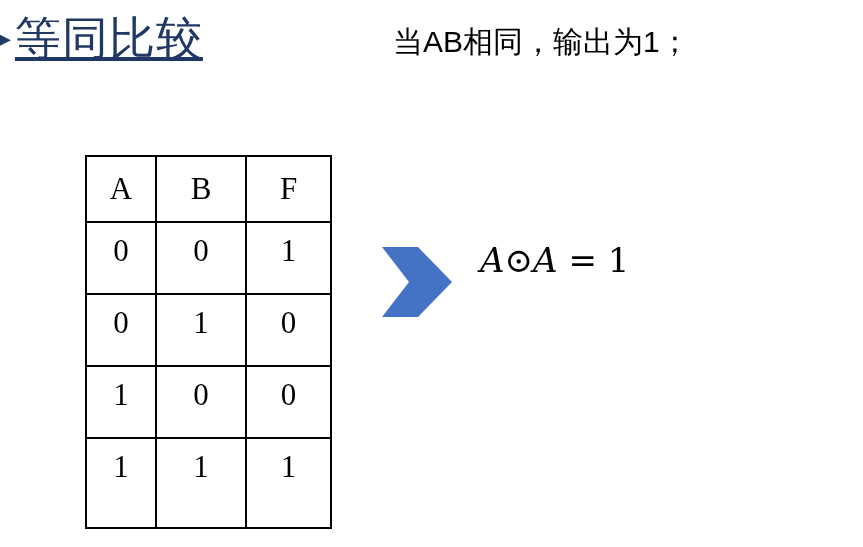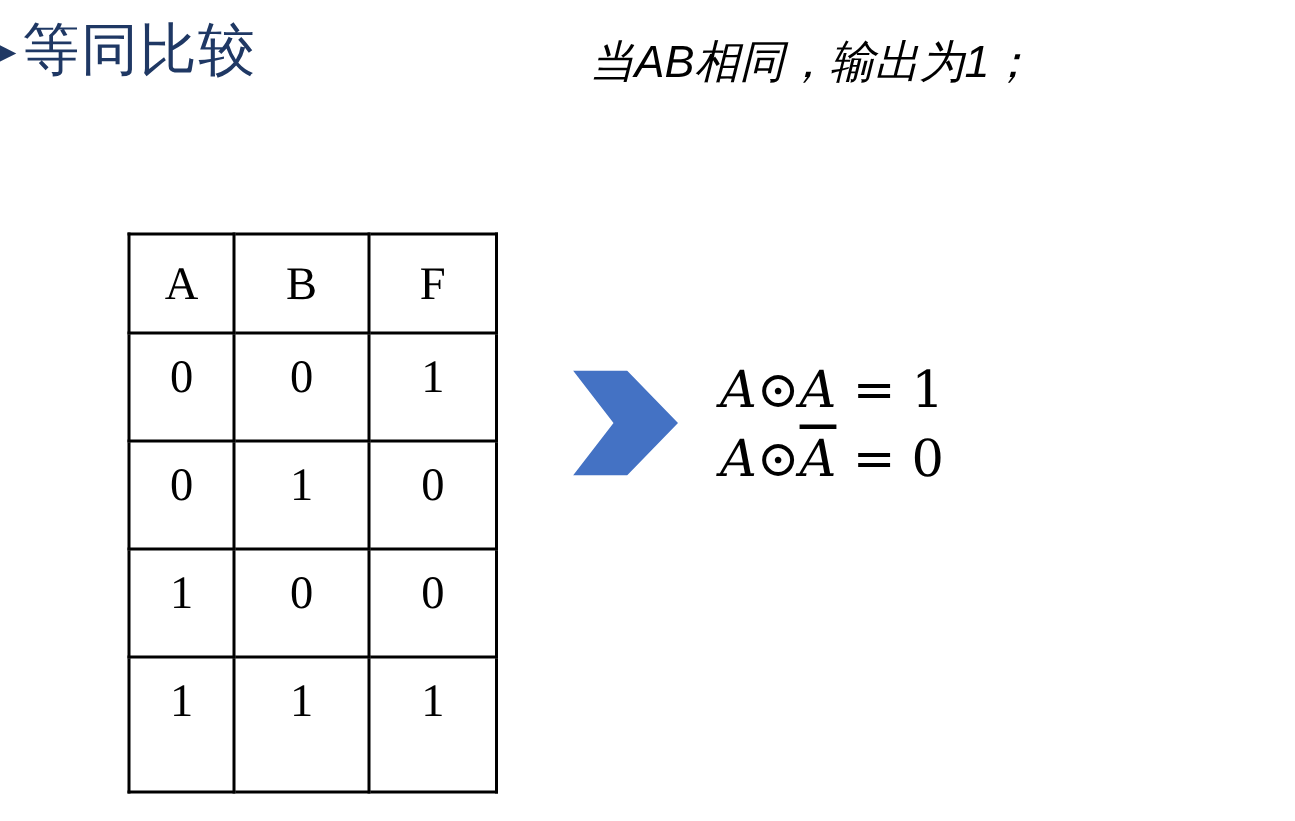--- a/index.html
+++ b/index.html
@@ -26,36 +26,36 @@
   }
   .bullet {
     color: #1F3864;
     font-size: 22px;
     margin-left: -6px;
     margin-right: 4px;
     line-height: 1;
   }
   .title {
     margin: 0;
-    font-size: 38px;
+    font-size: 46px;
     font-weight: 400;
     color: #1F3864;
     letter-spacing: 1px;
+    text-decoration: underline;
   }
 
   
   .desc {
     position: absolute;
     left: 393px;
     top: 20px;
     font-size: 30px;
     color: #000000;
     line-height: 1.45;
     white-space: nowrap;
-    font-style: italic;
   }
 
   
   .truth-table {
     position: absolute;
     left: 85px;
     top: 155px;
     border-collapse: collapse;
     font-family: "Liberation Serif", "DejaVu Serif", serif;
     font-size: 31px;
@@ -142,16 +142,15 @@
       </tr>
     </tbody>
   </table>
 
   <svg class="arrow" viewBox="0 0 70 70" aria-hidden="true">
     <polygon points="0,0 36,0 70,35 36,70 0,70 27,35" fill="#4472C4"></polygon>
   </svg>
 
   <div class="formulas">
     <div><span class="it">A⊙A</span><span> = 1</span></div>
-    <div><span class="it">A⊙</span><span class="it ov">A</span><span> = 0</span></div>
   </div>
 
 </div>
 
 </body></html>

